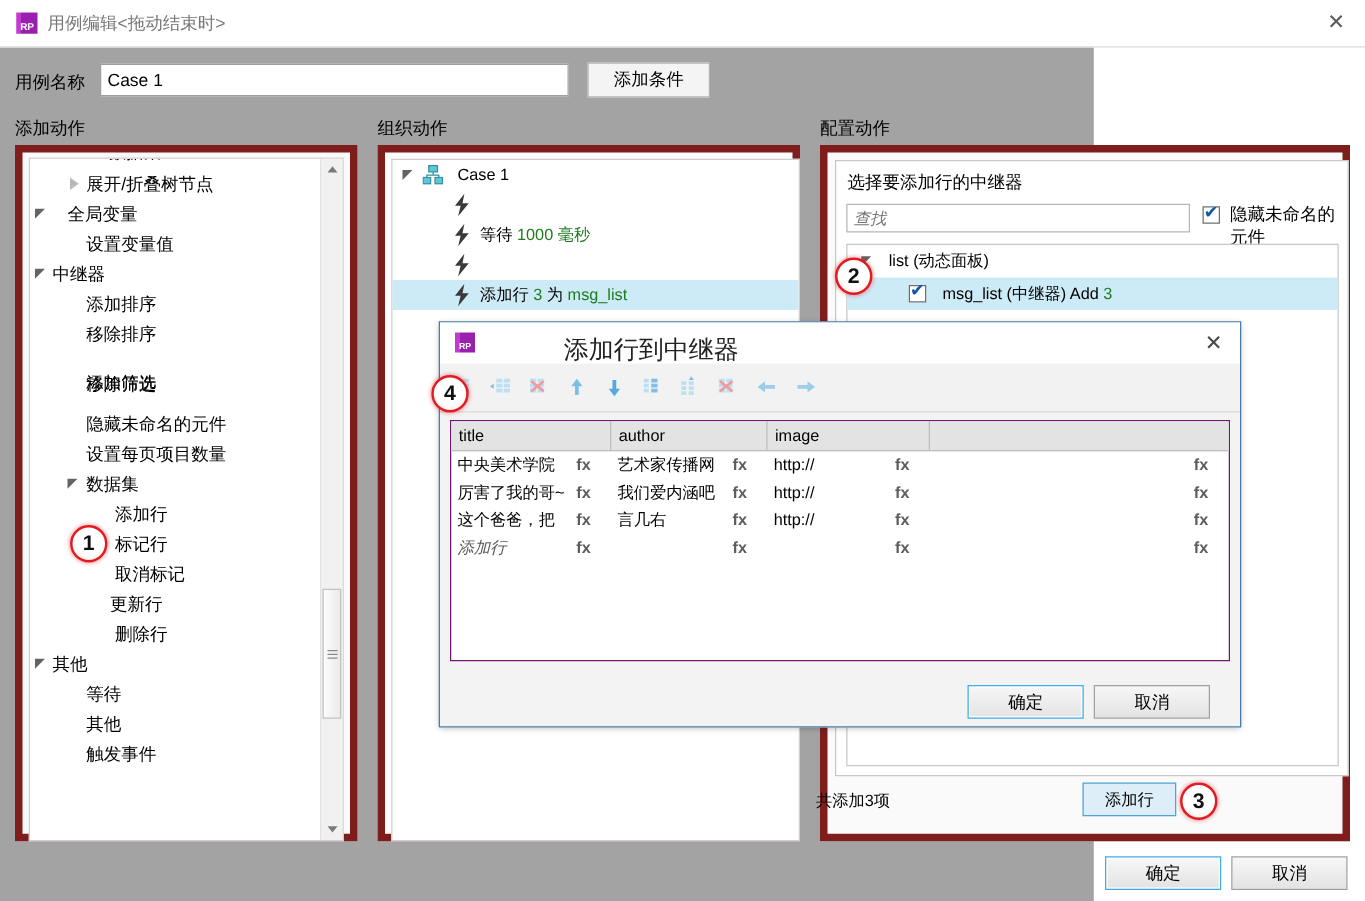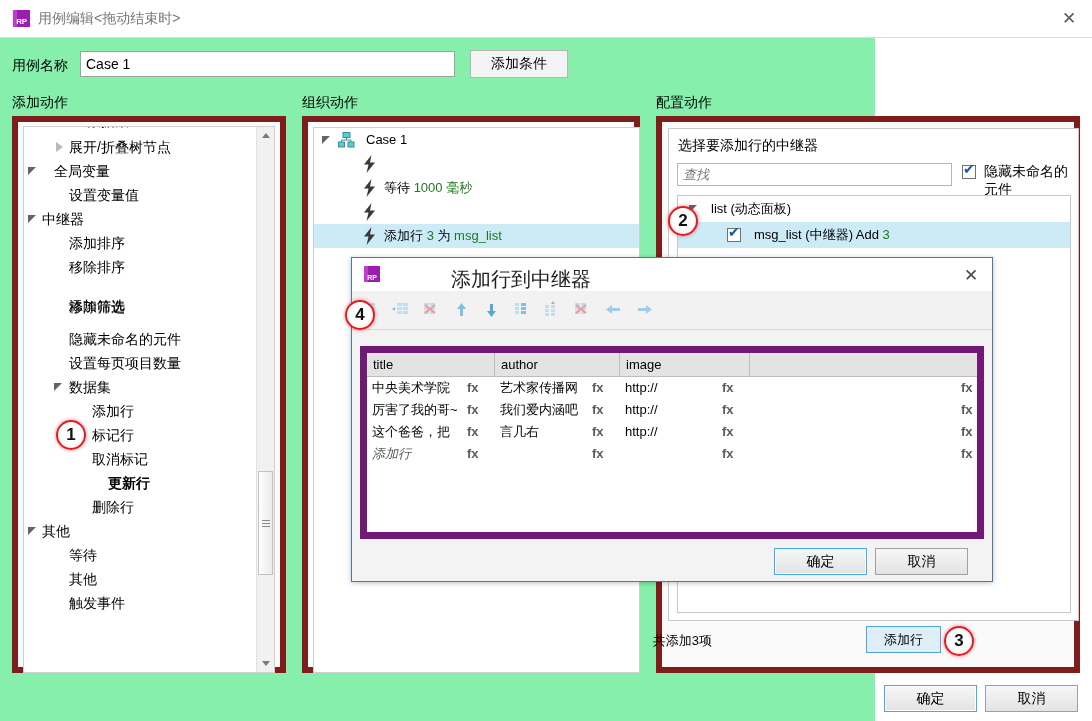--- a/index.html
+++ b/index.html
@@ -5,21 +5,21 @@
   html, body {
     margin: 0; padding: 0;
     width: 1092px; height: 721px;
     overflow: hidden;
     background: #ffffff;
     font-family: "Liberation Sans", "DejaVu Sans", sans-serif;
     font-size: 13px;
     color: #000;
     -webkit-font-smoothing: none;
   }
-  #root { position: relative; width: 875px; height: 721px; background: #86efac; }
+  #root { position: relative; width: 875px; height: 721px; background: #a3a3a3; }
 
   
   .titlebar {
     position: absolute; left: 0; top: 0; width: 1092px; height: 37px;
     background: #ffffff; border-bottom: 1px solid #dcdcdc;
   }
   .rp-logo {
     position: absolute; left: 13px; top: 10px; width: 17px; height: 17px;
     background: linear-gradient(90deg,#c23ad0 0 4px,#9b1fae 4px 100%);
     color: #fff; font-size: 8px; font-weight: bold;
@@ -172,21 +172,21 @@
     display: flex; align-items: center; justify-content: center; color: #4a4a4a; font-size: 17px;
   }
   .modal-toolbar {
     position: absolute; left: 0; top: 33px; right: 0; height: 38px;
     background: #f2f2f2; border-bottom: 1px solid #d9d9d9;
   }
   .tb-icon { position: absolute; top: 9px; width: 20px; height: 20px; }
 
   .grid {
     position: absolute; left: 8px; top: 78px; width: 624px; height: 193px;
-    background: #fff; border: 7px solid #701a75; box-sizing: border-box; overflow: hidden; margin-top: 10px;
+    background: #fff; border: 1px solid #701a75; box-sizing: border-box; overflow: hidden;
   }
   .grid-head {
     position: absolute; left: 0; top: 0; width: 100%; height: 24px;
     background: #e3e3e3; border-bottom: 1px solid #bdbdbd; box-sizing: border-box;
   }
   .gh-cell {
     position: absolute; top: 0; height: 23px; line-height: 23px; font-size: 13px;
     padding-left: 6px; box-sizing: border-box; border-right: 1px solid #bdbdbd;
   }
   .grid-row { position: absolute; left: 0; width: 100%; height: 22px; }
@@ -277,21 +277,21 @@
           <div class="tree-item" style="position: absolute; left: 0px; top: 272px; width: 234px;">
             <span style="position: absolute; left: 68px; top: 0px;">添加行</span>
           </div>
           <div class="tree-item" style="position: absolute; left: 0px; top: 296px; width: 234px;">
             <span style="position: absolute; left: 68px; top: 0px;">标记行</span>
           </div>
           <div class="tree-item" style="position: absolute; left: 0px; top: 320px; width: 234px;">
             <span style="position: absolute; left: 68px; top: 0px;">取消标记</span>
           </div>
           <div class="tree-item" style="position: absolute; left: 0px; top: 344px; width: 234px;">
-            <span style="position: absolute; left: 84px; top: 0px; font-weight: bold;">更新行</span>
+            <span style="position: absolute; left: 64px; top: 0px;">更新行</span>
           </div>
           <div class="tree-item" style="position: absolute; left: 0px; top: 368px; width: 234px;">
             <span style="position: absolute; left: 68px; top: 0px;">删除行</span>
           </div>
           <div class="tree-item" style="position: absolute; left: 0px; top: 392px; width: 234px;">
             <div style="position: absolute; left: 4px; top: 8px; width: 0px; height: 0px; border-top: 8px solid rgb(100, 100, 100); border-right: 8px solid transparent;"></div>
             <span style="position: absolute; left: 18px; top: 0px;">其他</span>
           </div>
           <div class="tree-item" style="position: absolute; left: 0px; top: 416px; width: 234px;">
             <span style="position: absolute; left: 45px; top: 0px;">等待</span>

